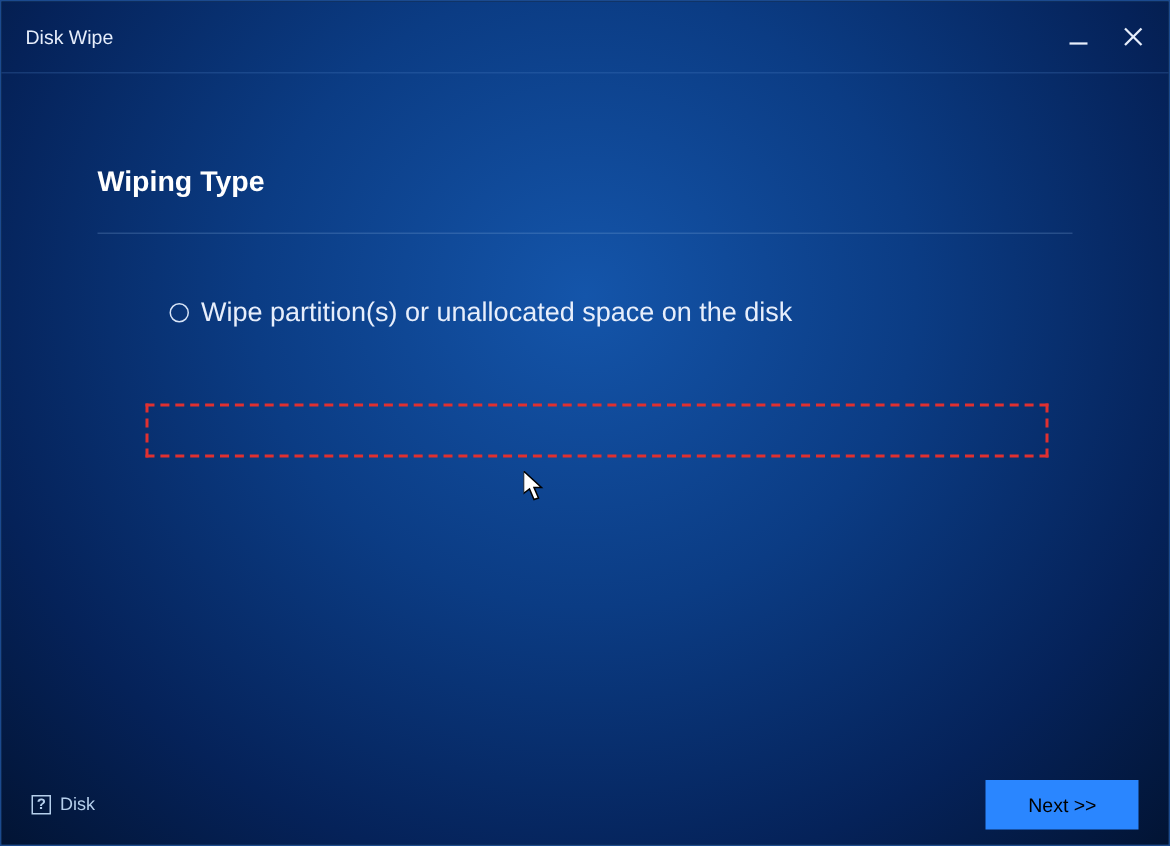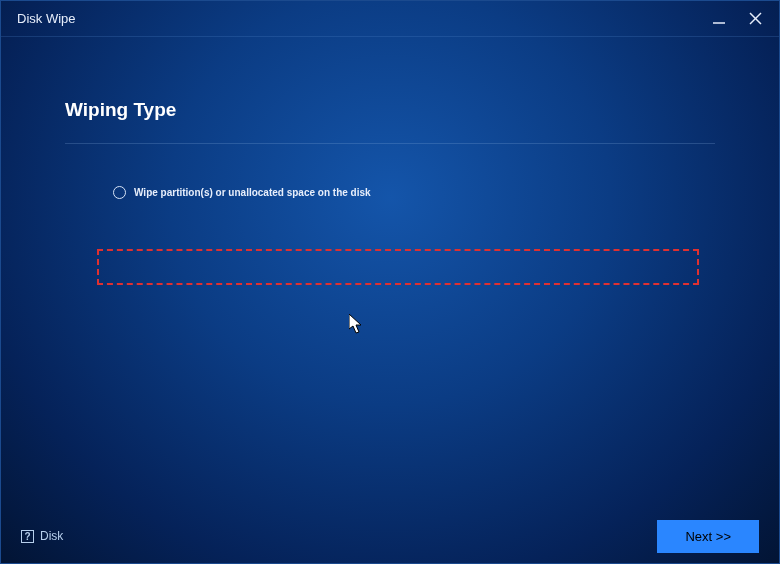--- a/index.html
+++ b/index.html
@@ -11,21 +11,21 @@
   overflow: hidden;
 }
 .window {
   width: 100%;
   height: 100%;
   background: radial-gradient(ellipse at 50% 35%, #1455aa 0%, #0b3c84 40%, #052259 75%, #021434 100%);
   border: 1px solid #1b4a8e;
   position: relative;
 }
 .titlebar {
-  height: 36px;
+  height: 48px;
   display: flex;
   align-items: center;
   justify-content: space-between;
   padding: 0 14px 0 16px;
   border-bottom: 1px solid rgba(80,130,200,0.25);
 }
 .titlebar-title {
   color: #e7eefb;
   font-size: 13px;
   font-weight: 400;
@@ -93,22 +93,21 @@
 }
 .radio.selected::after {
   content: "";
   width: 6px;
   height: 6px;
   border-radius: 50%;
   background: #d7e4f7;
 }
 .option-label {
   color: #e7eefb;
-  font-size: 10px;
-  font-weight: bold;
+  font-size: 18px;
 }
 .option-desc {
   color: #8bb5e4;
   font-size: 12px;
   line-height: 1.6;
   margin-top: 10px;
   padding-left: 22px;
 }
 .footer {
   position: absolute;

